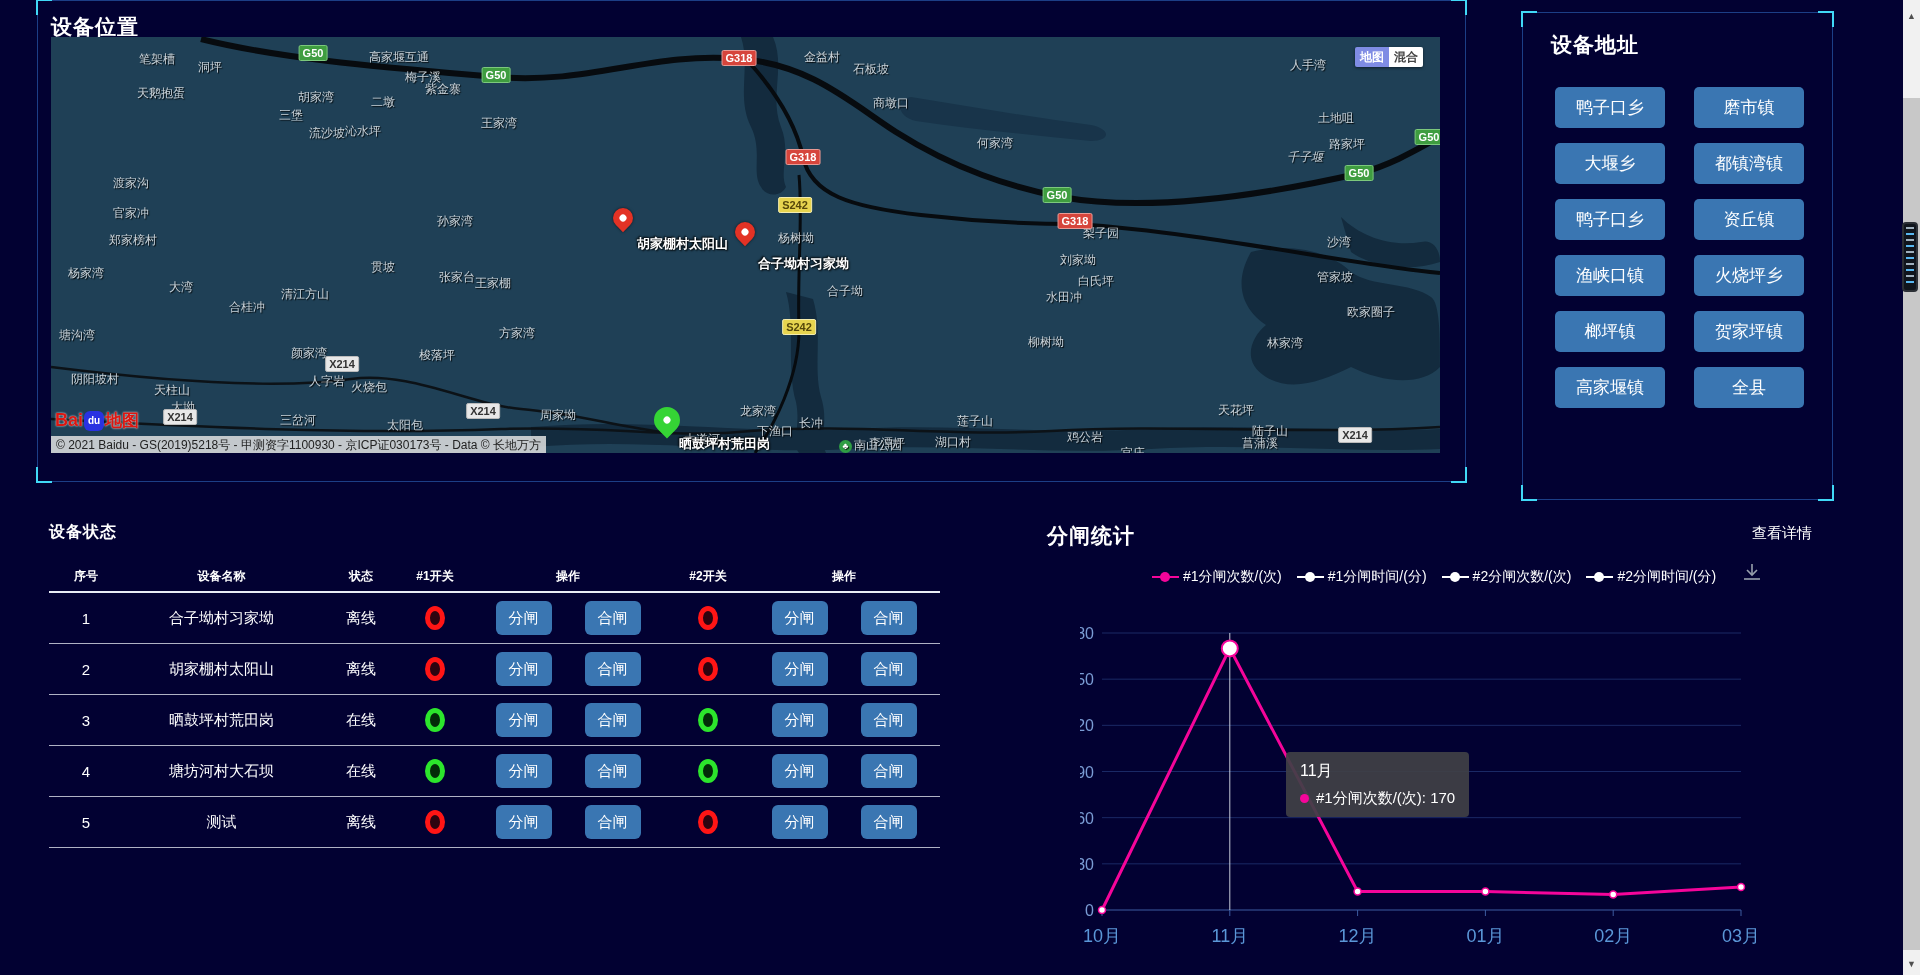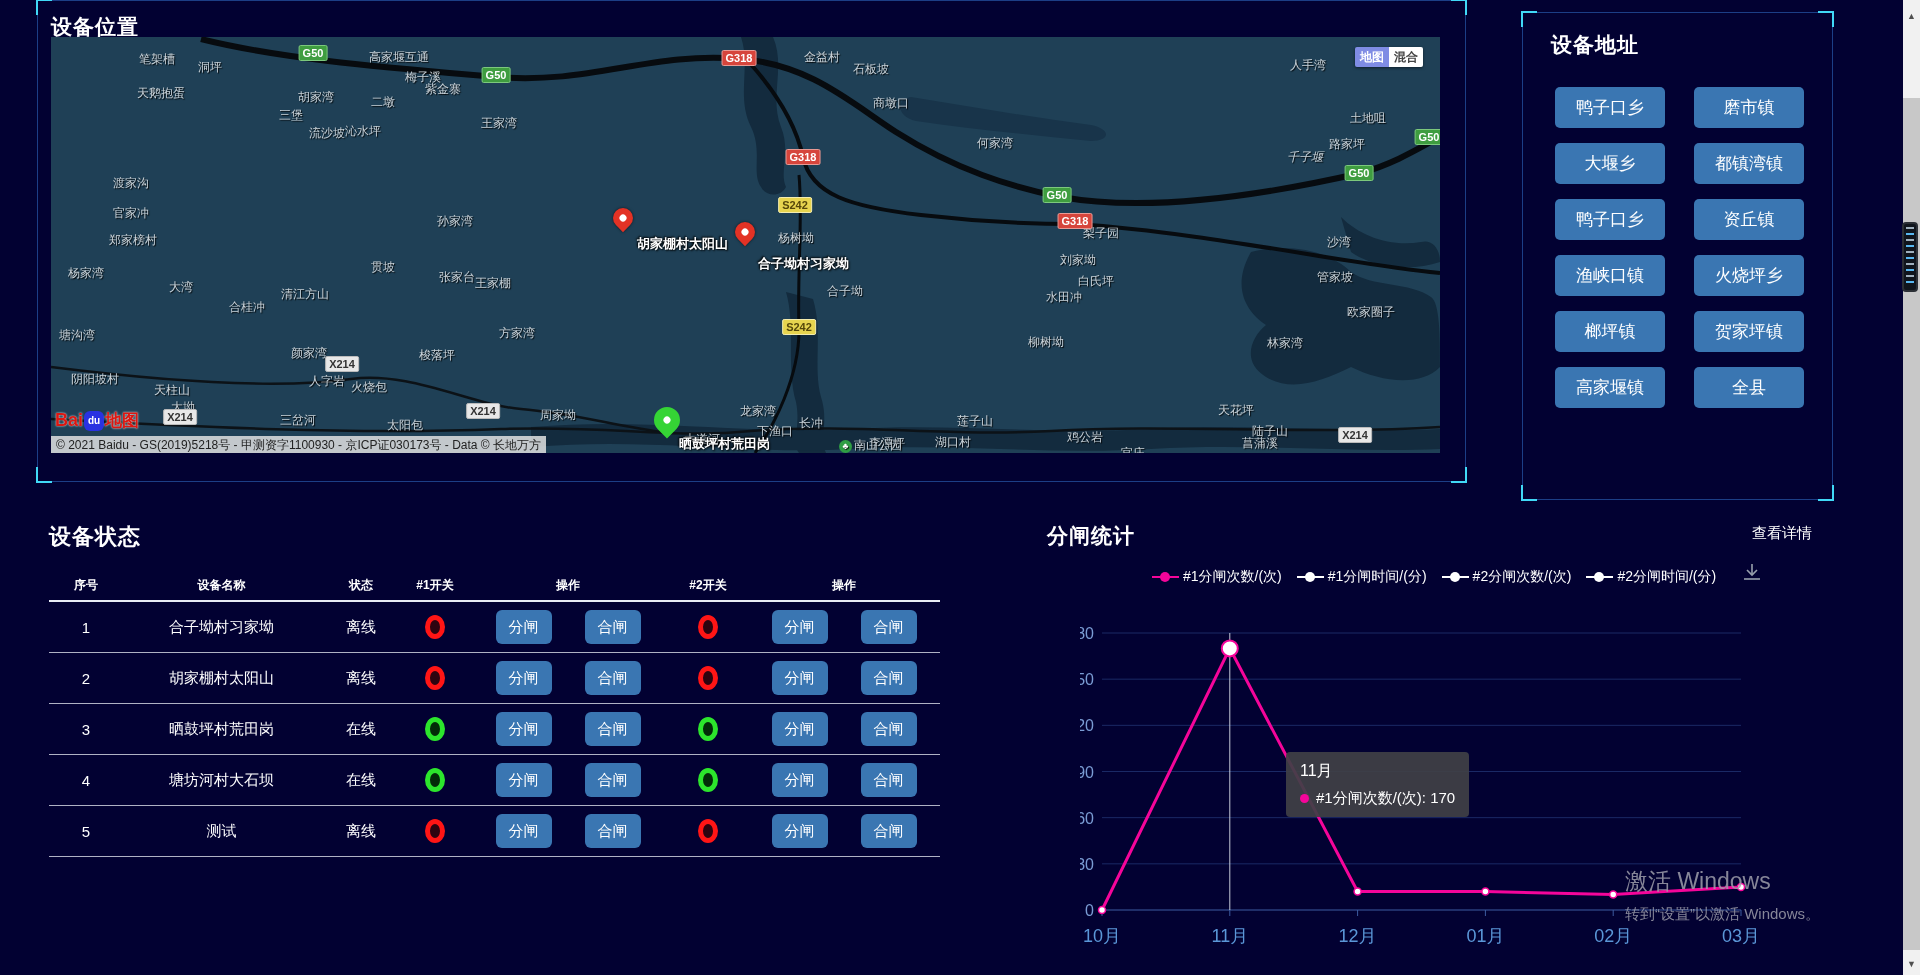--- a/index.html
+++ b/index.html
@@ -56,21 +56,21 @@
     color:#222; font-size:12px; padding:1px 5px; white-space:nowrap; }
 
   
   #address-grid { position:absolute; left:32px; top:74px; width:249px; display:grid;
     grid-template-columns:110px 110px; column-gap:29px; row-gap:15px; }
   .addr-btn { width:110px; height:41px; background:#3a76b2; border:none; border-radius:5px;
     color:#fff; font-size:17px; font-family:inherit; cursor:pointer; }
 
   
   #status-section { position:absolute; left:49px; top:522px; width:891px; }
-  #status-section h2 { position:relative; color:#fff; font-size:22px; font-weight:700; letter-spacing:1px; }
+  #status-section h2 { position:relative; color:#fff; font-size:16px; font-weight:700; letter-spacing:1px; }
   .tbl-head, .trow { display:grid; grid-template-columns:74px 197px 82px 66px 200px 80px 192px; align-items:center; }
   .tbl-head { margin-top:24px; height:26px; color:#fff; font-size:12px; font-weight:700;
     border-bottom:2px solid #e9edf5; padding-bottom:6px; }
   .tbl-head span, .trow > span { text-align:center; }
   .trow { height:51px; border-bottom:1px solid rgba(233,237,245,.75); color:#fff; font-size:15px; }
   .ind { width:20px; height:24px; border-radius:50%; margin:0 auto; }
   .ind-red { border:5px solid #ff1515; background:#2d0410; }
   .ind-green { border:5px solid #2ce52c; background:#032b08; }
   .ops { display:flex; justify-content:center; gap:33px; }
   .op-btn { width:56px; height:34px; background:#3a76b2; border:none; border-radius:6px;
@@ -155,21 +155,21 @@
           <span class="map-label" style="left: 318px; top: 12px;">高家堰互通</span>
           <span class="map-label" style="left: 354px; top: 32px;">梅子溪</span>
           <span class="map-label" style="left: 374px; top: 44px;">紫金寨</span>
           <span class="map-label" style="left: 320px; top: 57px;">二墩</span>
           <span class="map-label" style="left: 430px; top: 78px;">王家湾</span>
           <span class="map-label" style="left: 753px; top: 12px;">金益村</span>
           <span class="map-label" style="left: 802px; top: 24px;">石板坡</span>
           <span class="map-label" style="left: 822px; top: 58px;">商墩口</span>
           <span class="map-label" style="left: 926px; top: 98px;">何家湾</span>
           <span class="map-label" style="left: 1239px; top: 20px;">人手湾</span>
-          <span class="map-label" style="left: 1267px; top: 73px; margin-left: 32px;">土地咀</span>
+          <span class="map-label" style="left: 1267px; top: 73px;">土地咀</span>
           <span class="map-label" style="left: 1278px; top: 99px;">路家坪</span>
           <span class="map-label" style="left: 1236px; top: 112px; font-style: italic;">千子堰</span>
           <span class="map-label" style="left: 1276px; top: 197px;">沙湾</span>
           <span class="map-label" style="left: 1266px; top: 232px;">管家坡</span>
           <span class="map-label" style="left: 1296px; top: 267px;">欧家圈子</span>
           <span class="map-label" style="left: 62px; top: 138px;">渡家沟</span>
           <span class="map-label" style="left: 62px; top: 168px;">官家冲</span>
           <span class="map-label" style="left: 58px; top: 195px;">郑家榜村</span>
           <span class="map-label" style="left: 8px; top: 228px; margin-left: 9px;">杨家湾</span>
           <span class="map-label" style="left: 118px; top: 242px;">大湾</span>
@@ -438,24 +438,20 @@
       </svg>
     <div id="tooltip">
       <div class="tt-title">11月</div>
       <div class="tt-row">
         <span class="tt-dot"></span>
         <span>#1分闸次数/(次): 170</span>
       </div>
     </div>
   </section>
 
-  <div class="watermark">
-    <div class="wm1">激活 Windows</div>
-    <div class="wm2">转到“设置”以激活 Windows。</div>
-  </div>
 
   <div class="scrollbar">
     <div class="sb-up">▲</div>
     <div class="sb-thumb"></div>
     <div class="sb-widget"></div>
     <div class="sb-down">▼</div>
   </div>
 </div>
 
 </body></html>

